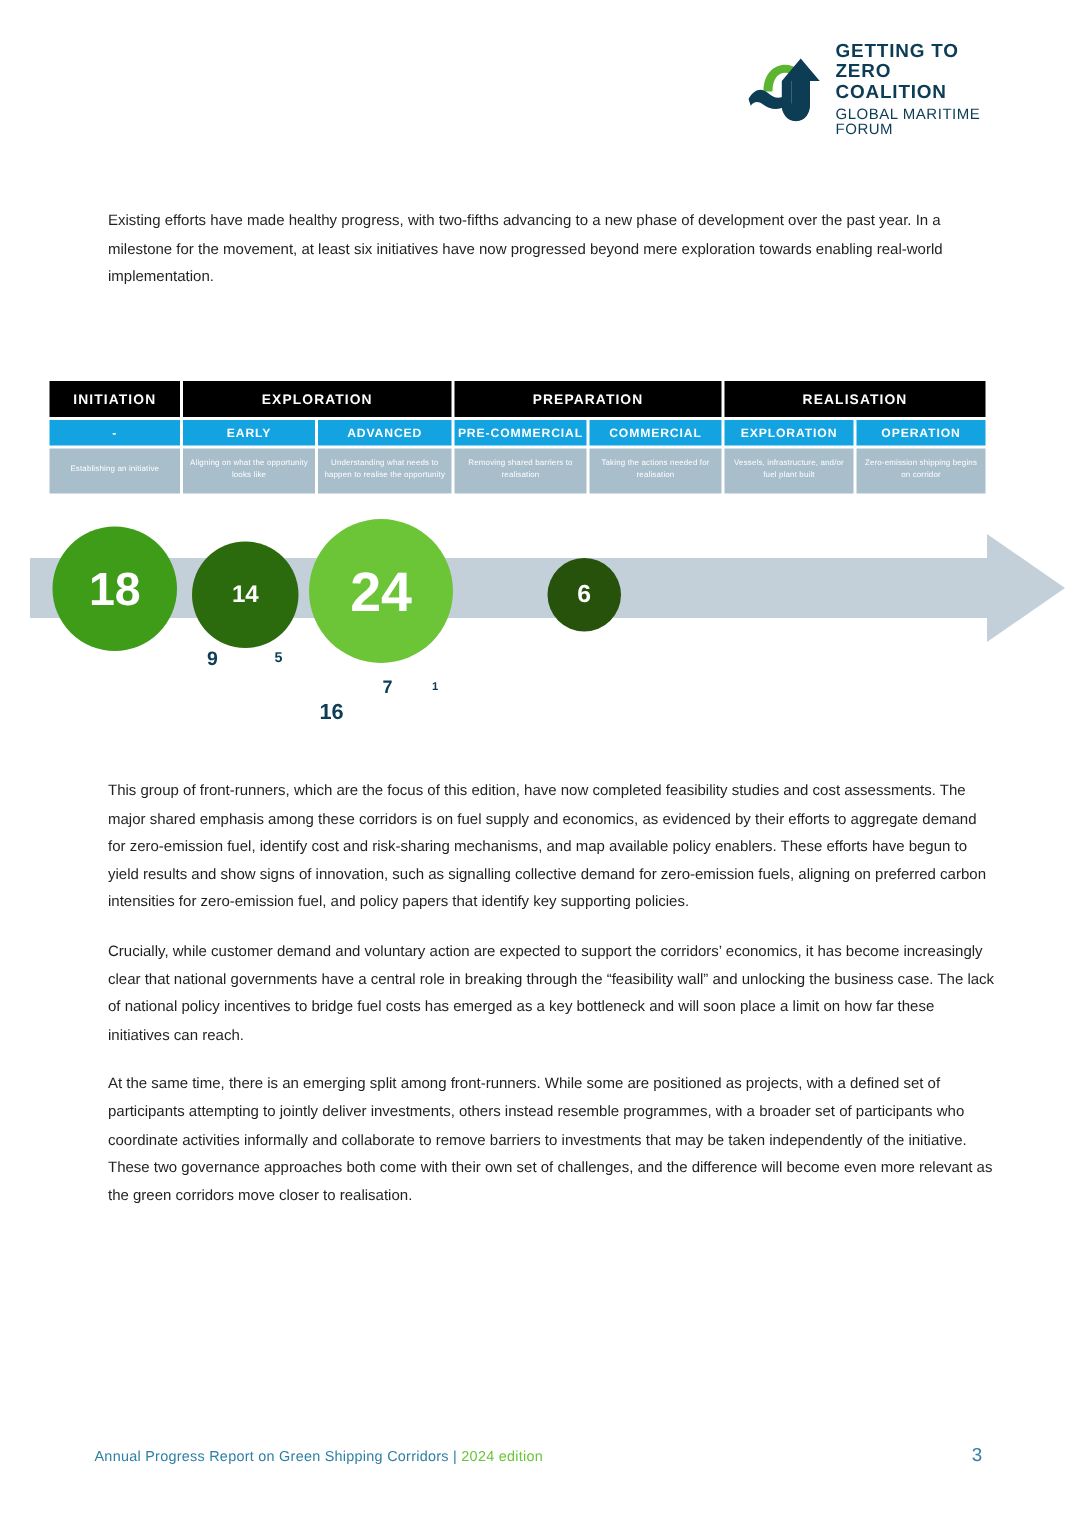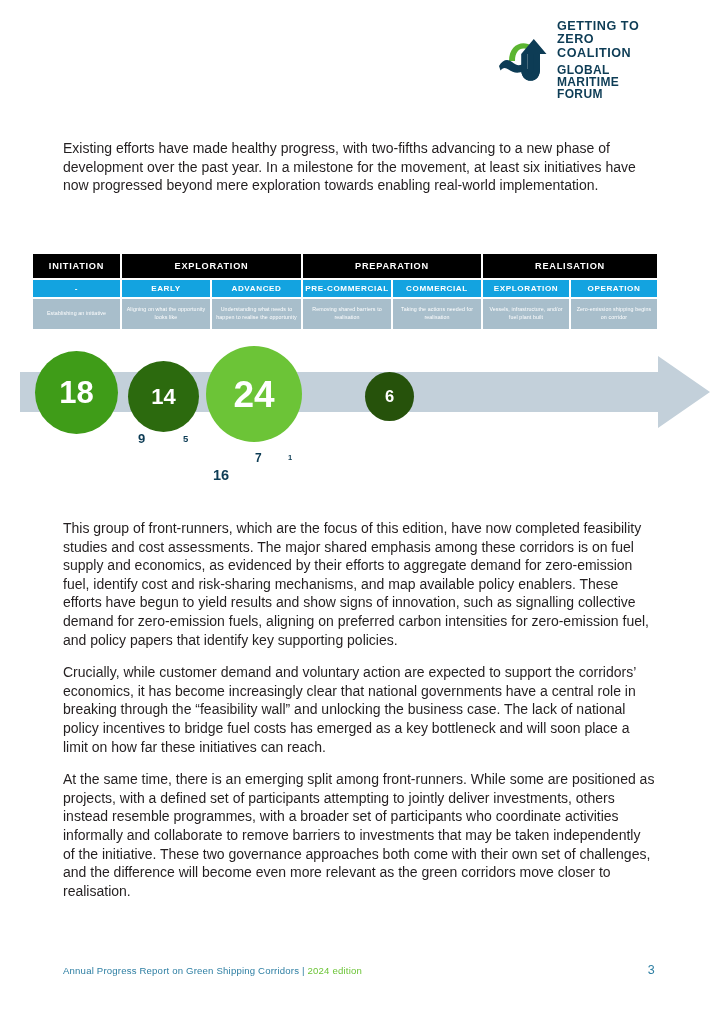--- a/index.html
+++ b/index.html
@@ -16,26 +16,26 @@
 
   
   .logo{position:absolute;left:497px;top:34px;width:168px;height:52px;display:flex;align-items:center;}
   .logo-mark{width:52px;height:50px;flex:0 0 52px;}
   .logo-text{margin-left:8px;line-height:1;}
   .logo-l1,.logo-l2{
     font-size:12.6px;font-weight:bold;letter-spacing:.55px;
     color:#0d3c55;display:block;line-height:13.6px;
   }
   .logo-l3{
-    font-size:12px;font-weight:bold;letter-spacing:.35px;
+    font-size:10px;font-weight:normal;letter-spacing:.35px;
     color:#0d3c55;display:block;margin-top:4px;
   }
 
   
-  .copy{position:absolute;left:63px;width:592px;font-size:14px;line-height:18.6px;color:#231f20;}
+  .copy{position:absolute;left:72px;width:592px;font-size:10px;line-height:18.6px;color:#231f20;}
   .copy p{margin:0 0 14px 0;}
   #intro{top:139px;}
   #body-blocks{top:519px;}
 
   
   .table{position:absolute;left:33px;top:254px;width:622px;}
   .trow{display:flex;width:100%;}
   .trow.r2{margin-top:2px;}
   .trow.r3{margin-top:2px;}
   .cell{
@@ -74,21 +74,21 @@
   .arrowwrap{position:absolute;left:20px;top:352px;width:690px;height:80px;}
   .arrowwrap svg{display:block;}
 
   .circles{position:absolute;left:0;top:340px;width:724px;height:135px;}
   .circ{
     position:absolute;border-radius:50%;
     display:flex;align-items:center;justify-content:center;
     color:#ffffff;font-weight:bold;line-height:1;
   }
   #c18{left:35px;top:11px;width:83px;height:83px;background:#3f9c18;font-size:31px;}
-  #c14{left:128px;top:21px;width:71px;height:71px;background:#2c6a0e;font-size:22px;}
+  #c14{left:128px;top:21px;width:71px;height:71px;background:#2c6a0e;font-size:16px;}
   #c24{left:206px;top:6px;width:96px;height:96px;background:#6cc437;font-size:37px;}
   #c6{left:365px;top:32px;width:49px;height:49px;background:#26520b;font-size:16.5px;}
 
   .sub{position:absolute;color:#0d3c55;font-weight:bold;line-height:1;}
   #s9 {left:138px;top:92px;font-size:13px;}
   #s5 {left:183px;top:94px;font-size:9.5px;}
   #s16{left:213px;top:128px;font-size:14.5px;}
   #s7 {left:255px;top:112px;font-size:12px;}
   #s1 {left:288px;top:114px;font-size:7.5px;}
 

